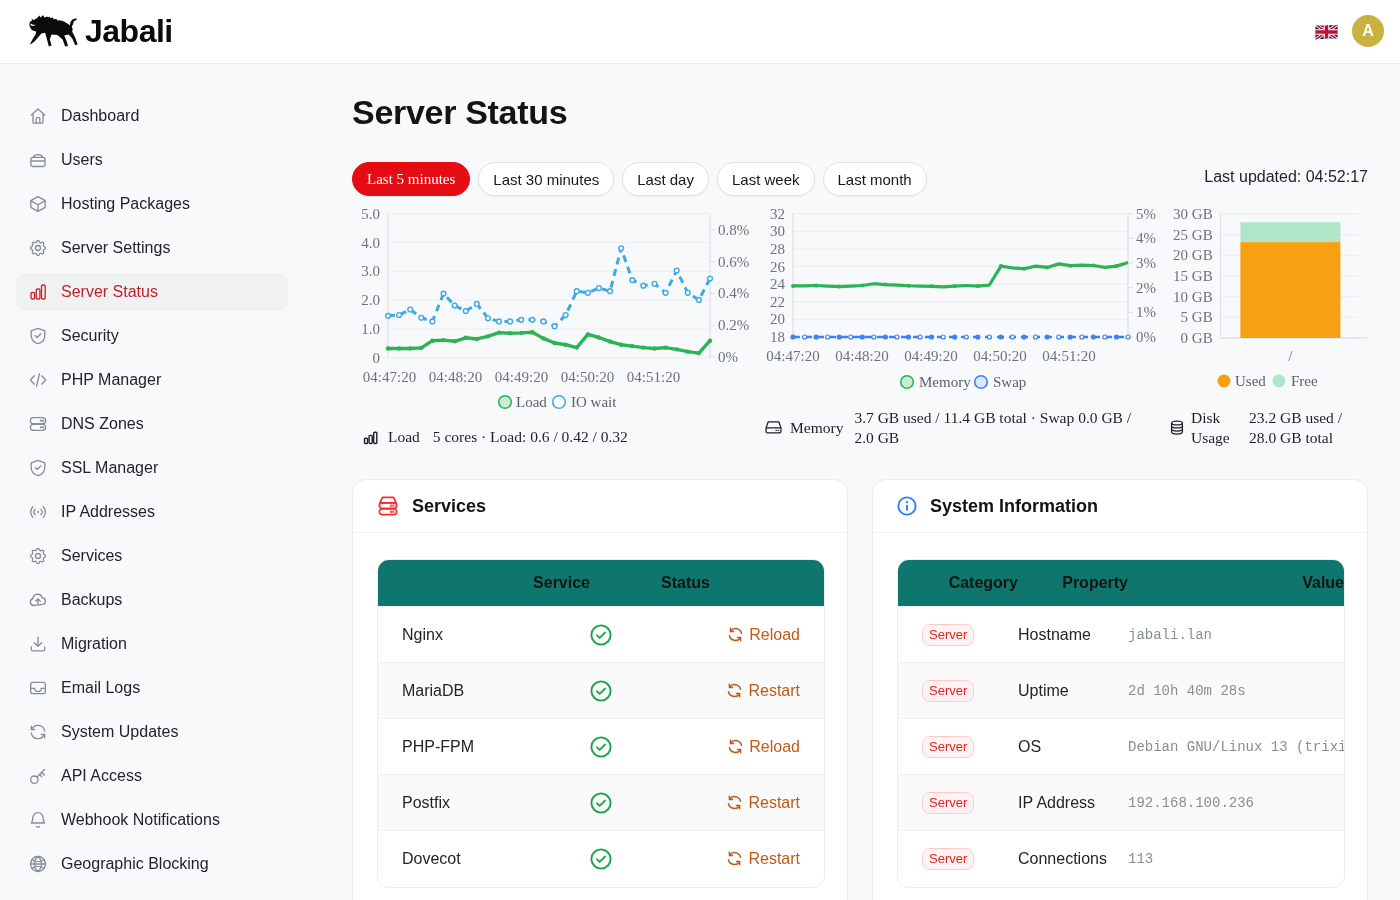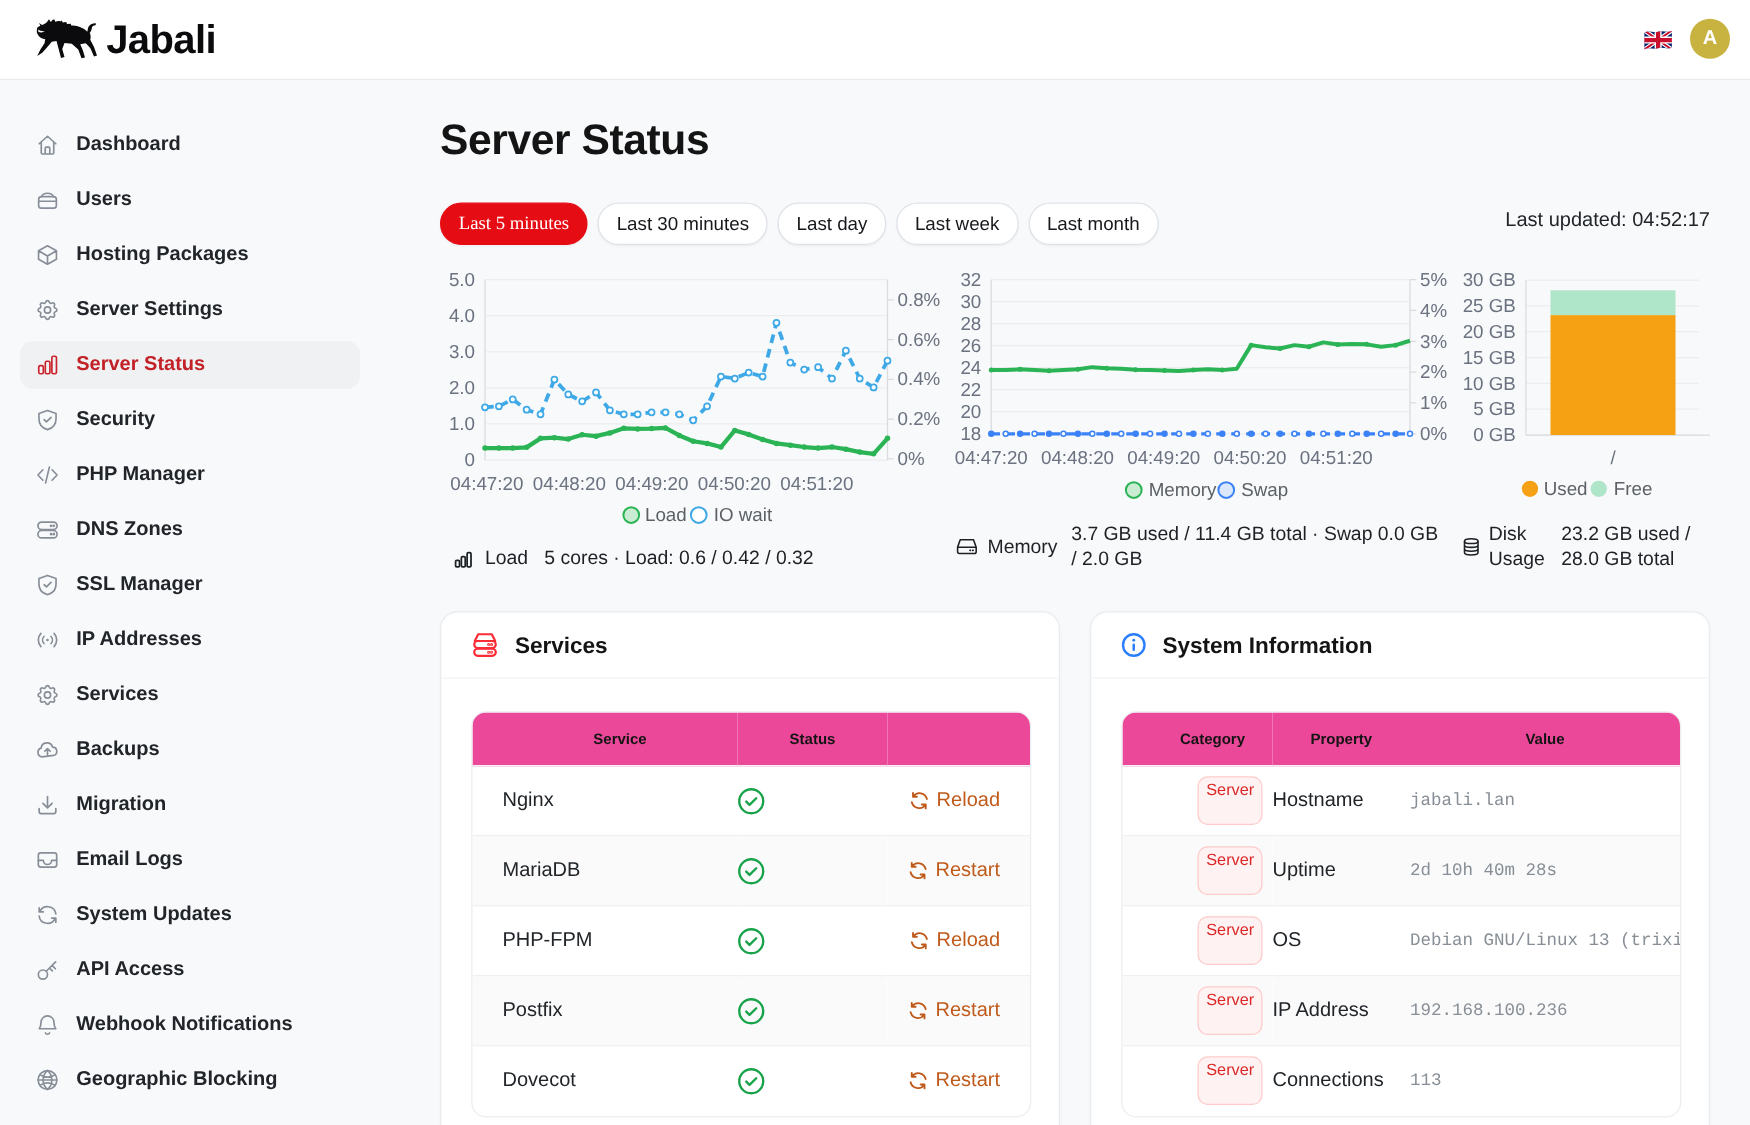--- a/index.html
+++ b/index.html
@@ -11,56 +11,56 @@
 .logo { position:absolute; left:28px; top:13px; display:flex; align-items:center; }
 .logo-text { font-size:32px; font-weight:800; color:#0b0b0d; letter-spacing:-0.5px; margin-left:7px; }
 .flag { position:absolute; left:1315px; top:23px; }
 .avatar { position:absolute; left:1352px; top:15px; width:32px; height:32px; border-radius:50%;
   background:#c8b340; color:#fff; font-size:16px; font-weight:700; display:flex;
   align-items:center; justify-content:center; }
 
 .sidebar { position:fixed; top:64px; left:0; width:320px; height:836px; padding:30px 32px 0 16px;
   display:flex; flex-direction:column; }
 .nav-item { height:38px; margin:3px 0; display:flex; align-items:center; padding-left:12px; gap:13px;
-  font-size:16px; color:#212529; border-radius:10px;font-weight:bold; }
+  font-size:16px; color:#212529; border-radius:10px; }
 .nav-item svg { flex:0 0 auto; color:#878e98; }
 .nav-item.active { background:#f0f1f3; color:#c22128; }
 .nav-item.active svg { color:#cb212b; }
 
 .main { position:absolute; left:320px; top:64px; width:1080px; padding:29px 32px 0 32px; }
 h1 { font-size:34px; line-height:38px; font-weight:800; color:#141414; letter-spacing:-0.3px; }
 .controls { margin-top:31px; height:34px; position:relative; display:flex; gap:8px; }
 .btn { height:34px; padding:0 14px; border-radius:17px; background:#fff; border:1px solid #dfe3e7;
   font-size:15px; color:#16181b; display:flex; align-items:center;
   box-shadow:0 1px 2px rgba(0,0,0,0.05); font-family:"Liberation Sans", sans-serif; }
 .btn.red { background:#e60c13; color:#fff; border-color:#e60c13;font-family:Liberation Serif, serif; }
 .updated { position:absolute; right:0; top:6px; font-size:16px; color:#212529; }
 
-.charts { position:relative; margin-top:20px; height:244px; }
+.charts { position:relative; margin-top:10px; height:244px;font-family:Liberation Serif, serif; }
 .chart-abs { position:absolute; }
 .axis { font-size:15px; fill:#6b7280; }
 .leg { font-size:15px; fill:#5c6166; }
 .sum { position:absolute; display:flex; align-items:flex-start; font-size:15.5px; color:#1d2125; }
 .sum .lbl { white-space:nowrap; }
 
 .cards { display:grid; grid-template-columns:496px 496px; gap:24px; margin-top:29px; }
 .card { background:#fff; border:1px solid #e9ecef; border-radius:14px; height:600px;
   box-shadow:0 1px 3px rgba(0,0,0,0.04); overflow:hidden; }
 .card-head { height:53px; display:flex; align-items:center; padding:0 24px; gap:13px;
   border-bottom:1px solid #f1f3f5; font-size:18px; font-weight:700; color:#141414; }
 .card-body { padding:26px 24px 0 24px; }
 .tbl { width:448px; border:1px solid #ebedf0; border-radius:12px; overflow:hidden; }
 table { width:100%; border-collapse:collapse; table-layout:fixed; }
-th { text-align:center; background:#ec4899; font-size:12px; font-weight:700; color:#141414;
+th { text-align:right; background:#0f766e; font-size:16px; font-weight:700; color:#141414;
   padding:14px 0 14px 0; }
 td { padding:0; height:56px; font-size:16px; border-top:1px solid #eef0f2; overflow:hidden; }
 tr.alt td { background:#fafafa; }
 .pad { padding-left:24px; }
 .badge { display:inline-block; background:#fef2f2; border:1px solid #fecaca; color:#dc2626;
-  font-size:13px; padding:2px 6px 20px 6px; border-radius:8px;margin-left:36px; }
+  font-size:13px; padding:2px 6px 3px 6px; border-radius:8px; }
 .mono { font-family:"Liberation Mono", monospace; font-size:14px; color:#878e96; white-space:nowrap; }
 .action { color:#c05a1b; display:flex; align-items:center; gap:5px; justify-content:flex-end;
   padding-right:24px; }
 .action svg { flex:none; }
 </style>
 </head>
 <body>
 
 <div class="topbar">
   <div class="logo">

